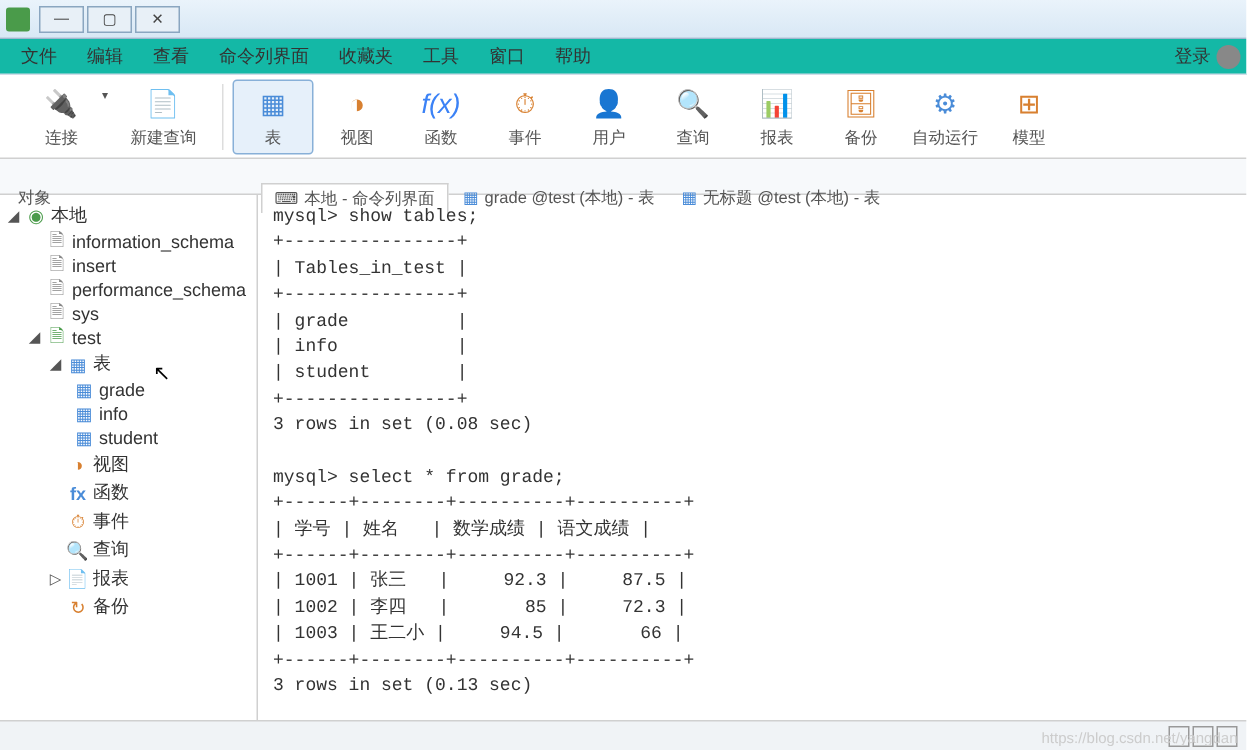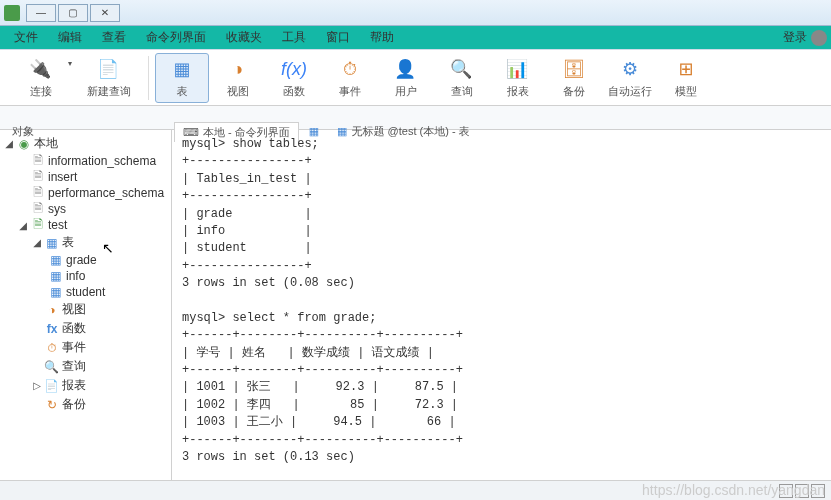--- a/index.html
+++ b/index.html
@@ -42,21 +42,21 @@
     .fx-icn { color: #4a8cd8; font-weight: bold; }
     .ev-icn { color: #d88030; }
     .qry-icn { color: #4a8cd8; }
     .rpt-icn { color: #888; }
     .bk-icn { color: #d88030; }
     .console { flex: 1; padding: 6px 10px; font-family: "Consolas", "Courier New", monospace; font-size: 12px; color: #333; white-space: pre; overflow: auto; line-height: 1.45; }
     .statusbar { height: 20px; background: #f0f3f6; border-top: 1px solid #d0d0d0; display: flex; align-items: center; padding: 0 6px; }
     .statusbar .spacer { flex: 1; }
     .statusbar .sicon { width: 14px; height: 14px; border: 1px solid #999; margin-left: 2px; }
     .cursor-img { position: absolute; left: 102px; top: 240px; font-size: 14px; color: #000; pointer-events: none; }
-    .watermark { position: absolute; right: 6px; bottom: 2px; color: #ccc; font-size: 14px; text-align: right; }
+    .watermark { position: absolute; right: 6px; bottom: 2px; color: #ccc; font-size: 10px; text-align: right; }
   </style>
 </head>
 <body>
 
 <div class="titlebar">
   <div class="icon"></div>
   <div class="winbtns">
     <div class="winbtn">—</div>
     <div class="winbtn">▢</div>
     <div class="winbtn">✕</div>
@@ -135,20 +135,21 @@
 <div class="tabs">
   <div class="tab" style="width:168px">
     <span>对象</span>
   </div>
   <div class="tab" style="background:#fff;border-top:1px solid #d0d0d0;border-left:1px solid #d0d0d0;border-right:1px solid #d0d0d0">
     <span>⌨</span>
     <span>本地 - 命令列界面</span>
   </div>
   <div class="tab">
     <span style="color:#4a8cd8">▦</span>
+    <span>grade @test (本地) - 表</span>
   </div>
   <div class="tab">
     <span style="color:#4a8cd8">▦</span>
     <span>无标题 @test (本地) - 表</span>
   </div>
 </div>
 
 <div class="main">
   <div class="tree">
     <div class="tree-item l1">

